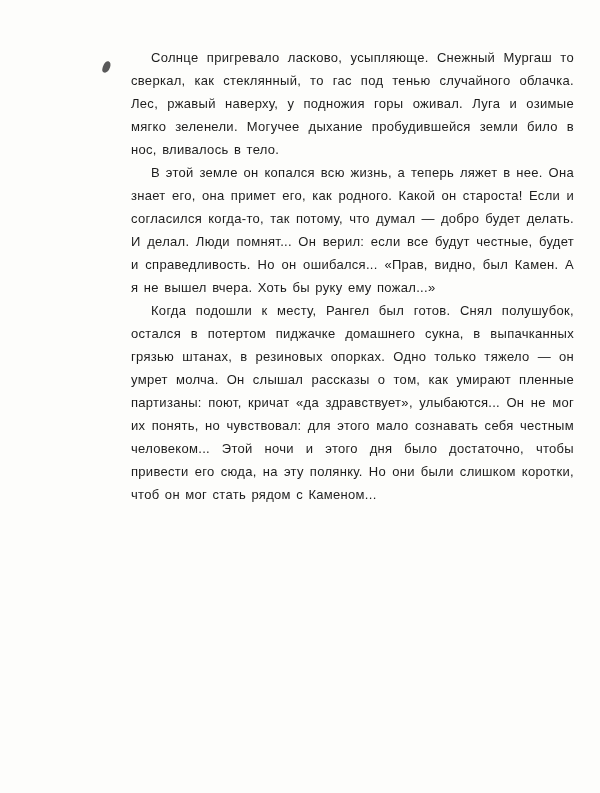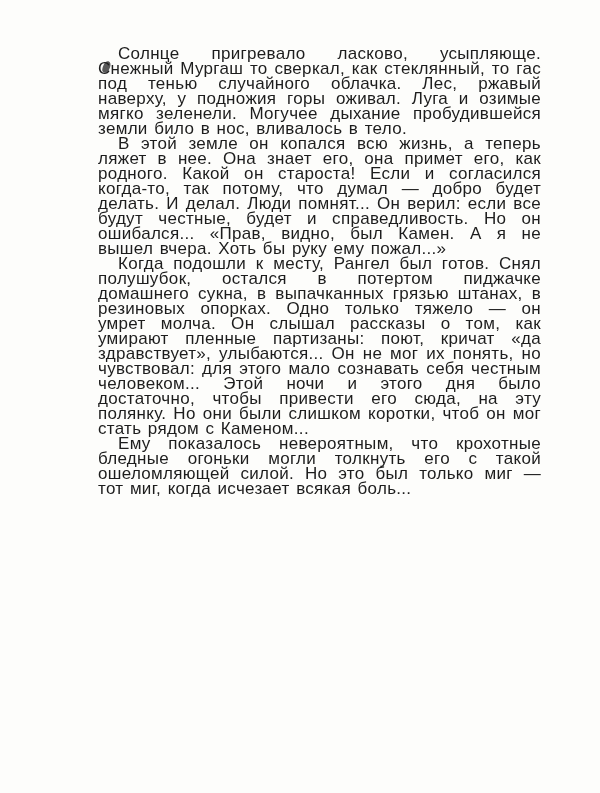--- a/index.html
+++ b/index.html
@@ -14,26 +14,26 @@
   }
   .page {
     position: relative;
     width: 600px;
     height: 793px;
     overflow: hidden;
     background: #fdfdfb;
   }
   .text-block {
     position: absolute;
-    left: 98px;
+    left: 131px;
     top: 46px;
     width: 443px;
     color: #1d1d1d;
-    font-size: 17px;
-    line-height: 15px;
+    font-size: 13px;
+    line-height: 23px;
     letter-spacing: 0.3px;
     word-spacing: 1.5px;
     text-align: justify;
   }
   .text-block p {
     margin: 0;
     padding: 0;
     text-indent: 20px;
   }
   .scan-speck {
@@ -52,16 +52,15 @@
 <body>
 
 <div class="page">
 
   <span class="scan-speck"></span>
 
   <div class="text-block">
     <p>Солнце пригревало ласково, усыпляюще. Снежный Мургаш то сверкал, как стеклянный, то гас под тенью случайного облачка. Лес, ржавый наверху, у подножия горы оживал. Луга и озимые мягко зеленели. Могучее дыхание пробудившейся земли било в нос, вливалось в тело.</p>
     <p>В этой земле он копался всю жизнь, а теперь ляжет в нее. Она знает его, она примет его, как родного. Какой он староста! Если и согласился когда-то, так потому, что думал — добро будет делать. И делал. Люди помнят... Он верил: если все будут честные, будет и справедливость. Но он ошибался... «Прав, видно, был Камен. А я не вышел вчера. Хоть бы руку ему пожал...»</p>
     <p>Когда подошли к месту, Рангел был готов. Снял полушубок, остался в потертом пиджачке домашнего сукна, в выпачканных грязью штанах, в резиновых опорках. Одно только тяжело — он умрет молча. Он слышал рассказы о том, как умирают пленные партизаны: поют, кричат «да здравствует», улыбаются... Он не мог их понять, но чувствовал: для этого мало сознавать себя честным человеком... Этой ночи и этого дня было достаточно, чтобы привести его сюда, на эту полянку. Но они были слишком коротки, чтоб он мог стать рядом с Каменом...</p>
-    <p>Ему показалось невероятным, что крохотные бледные огоньки могли толкнуть его с такой ошеломляющей силой. Но это был только миг — тот миг, когда исчезает всякая боль...</p>
   </div>
 
 </div>
 
 </body></html>

